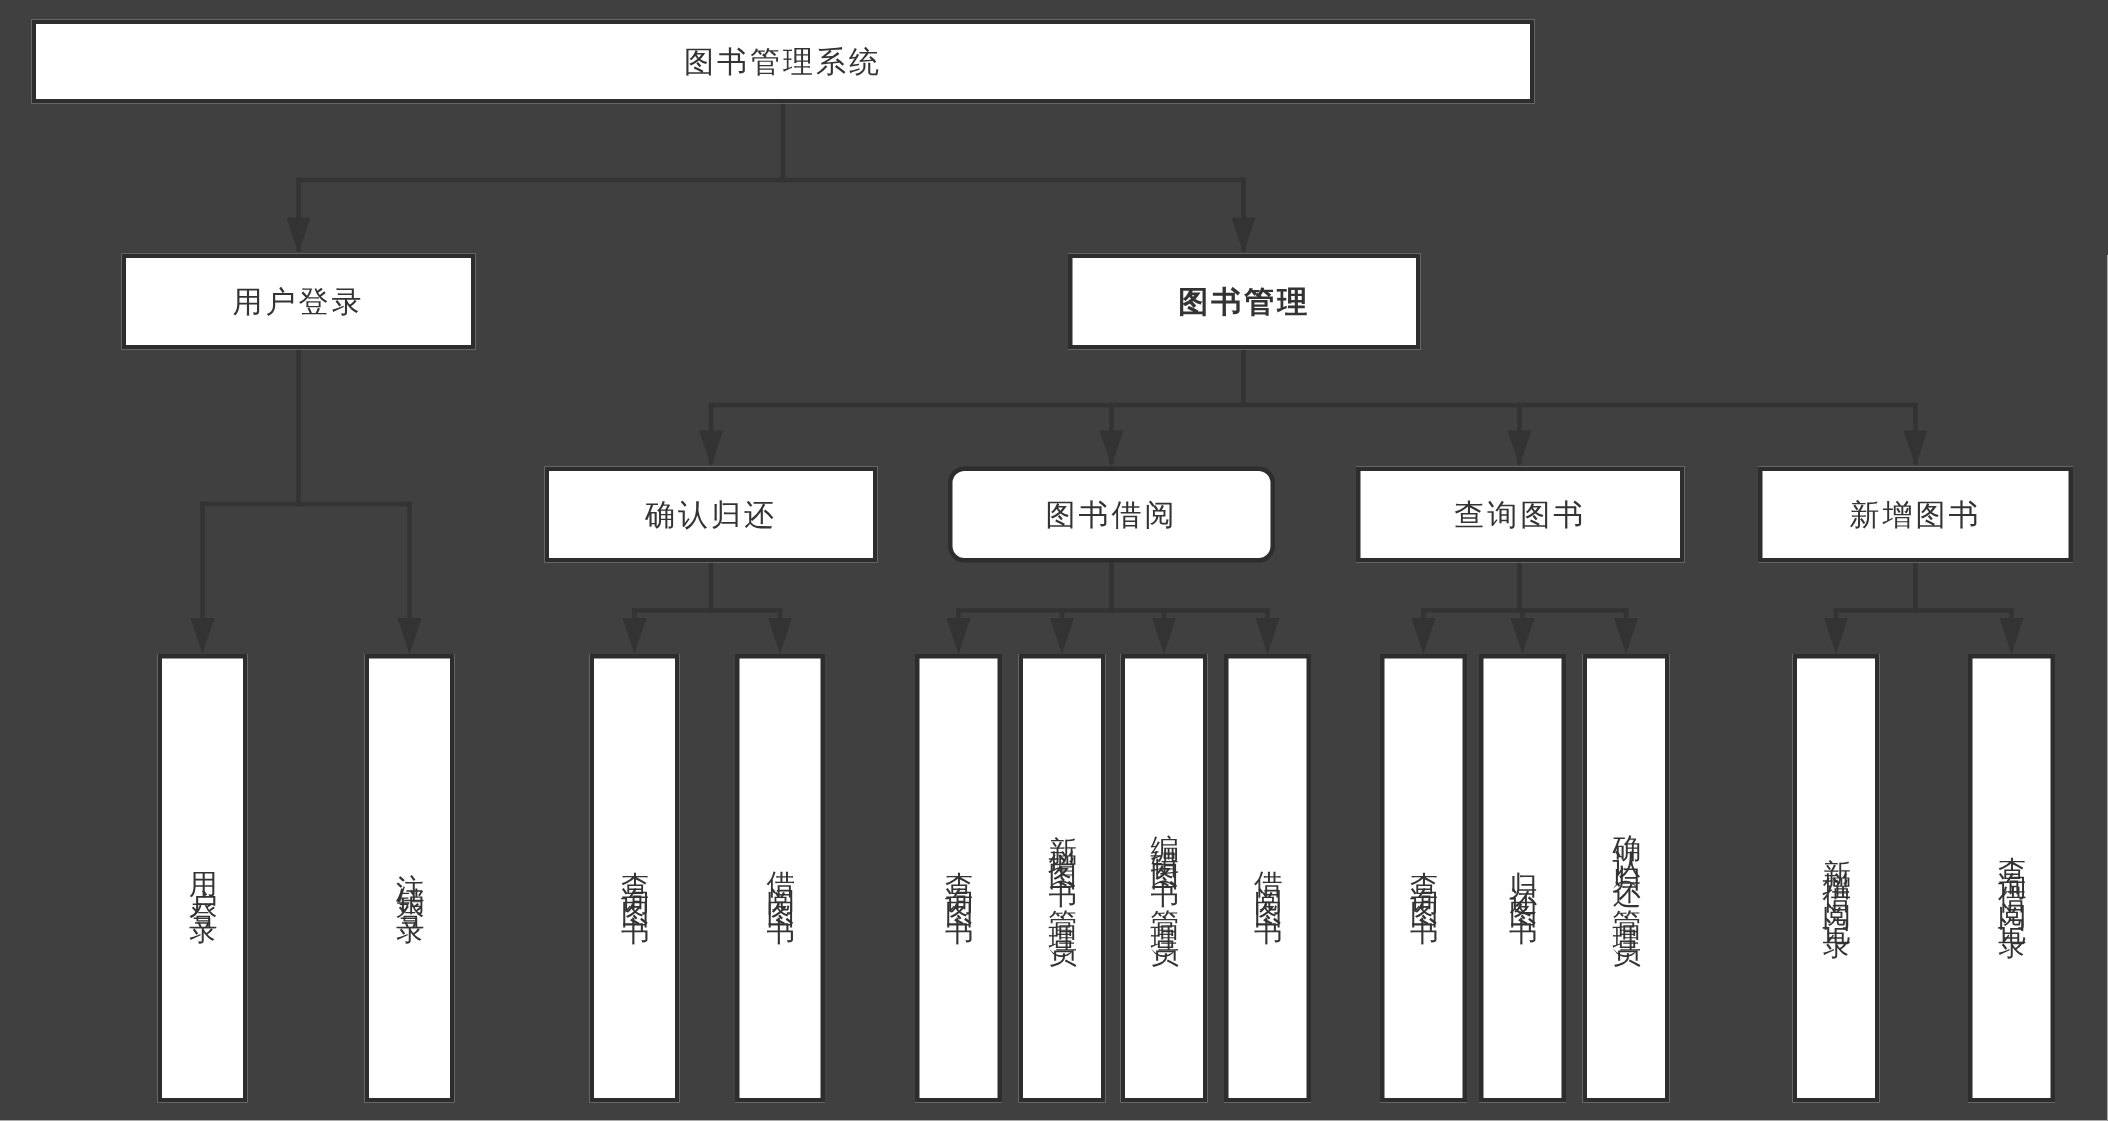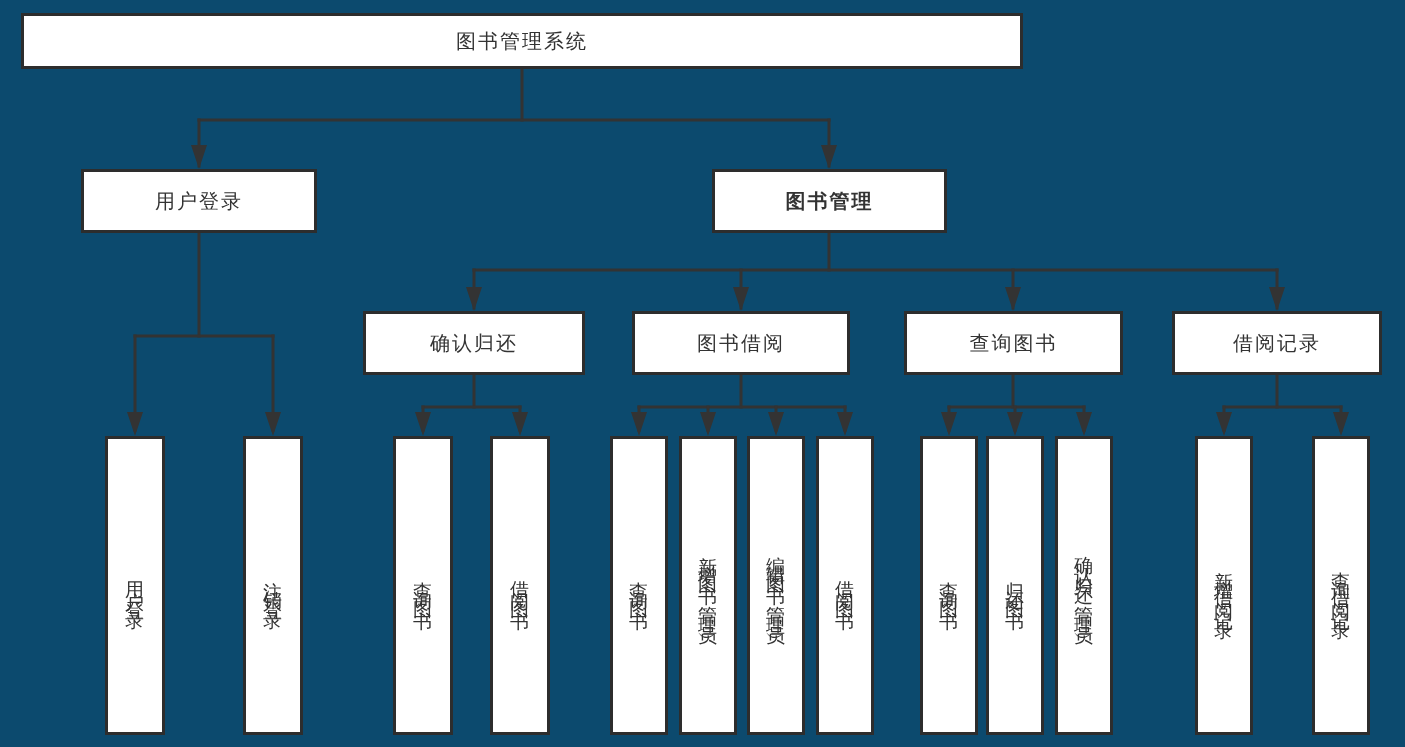--- a/index.html
+++ b/index.html
@@ -1,16 +1,16 @@
 <!DOCTYPE html>
 <html><head>
 <meta charset="utf-8">
 <style>
   html,body{margin:0;padding:0;background:#ffffff;}
-  .canvas{position:relative;width:1405px;height:747px;background:#0c4a6e;
+  .canvas{position:relative;width:1405px;height:747px;background:#404040;
           font-family:"Liberation Sans",sans-serif;color:#333333;overflow:hidden;}
   .canvas svg{position:absolute;left:0;top:0;}
   .box{position:absolute;background:#ffffff;border:3px solid #2d2d2d;box-sizing:border-box;
        display:flex;align-items:center;justify-content:center;}
   .h{font-size:20px;letter-spacing:2px;white-space:nowrap;}
   .v{writing-mode:vertical-rl;text-orientation:mixed;font-size:19px;letter-spacing:10px;line-height:1;}
   .watermark{position:absolute;right:3px;bottom:5px;font-size:20px;color:#b0b0b0;
              letter-spacing:1px;white-space:nowrap;}
 </style>
 </head>
@@ -83,23 +83,23 @@
       <polygon points="1341,436 1333,412 1349,412"></polygon>
     </g>
   </svg>
 
   <div class="box h" style="left:21px;top:13px;width:1002px;height:56px;">图书管理系统</div>
 
   <div class="box h" style="left:81px;top:169px;width:236px;height:64px;">用户登录</div>
   <div class="box h" style="left:712px;top:169px;width:235px;height:64px;font-weight:bold;">图书管理</div>
 
   <div class="box h" style="left:363px;top:311px;width:222px;height:64px;">确认归还</div>
-  <div class="box h" style="left:632px;top:311px;width:218px;height:64px;">图书借阅</div>
+  <div class="box h" style="left:632px;top:311px;width:218px;height:64px;border-radius:11px;">图书借阅</div>
   <div class="box h" style="left:904px;top:311px;width:219px;height:64px;">查询图书</div>
-  <div class="box h" style="left:1172px;top:311px;width:210px;height:64px;">借阅记录</div>
+  <div class="box h" style="left:1172px;top:311px;width:210px;height:64px;">新增图书</div>
 
   <div class="box v" style="left:105px;top:436px;width:60px;height:299px;">用户登录</div>
   <div class="box v" style="left:243px;top:436px;width:60px;height:299px;">注销登录</div>
 
   <div class="box v" style="left:393px;top:436px;width:60px;height:299px;">查询图书</div>
   <div class="box v" style="left:490px;top:436px;width:60px;height:299px;">借阅图书</div>
 
   <div class="box v" style="left:610px;top:436px;width:58px;height:299px;">查询图书</div>
   <div class="box v" style="left:679px;top:436px;width:58px;height:299px;">新增图书（管理员）</div>
   <div class="box v" style="left:747px;top:436px;width:58px;height:299px;">编辑图书（管理员）</div>

